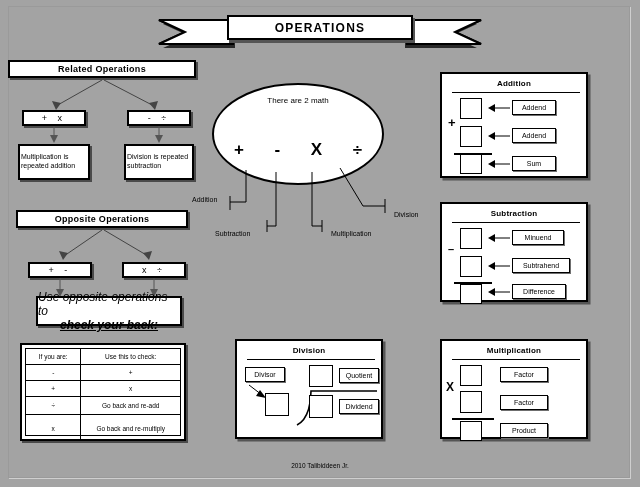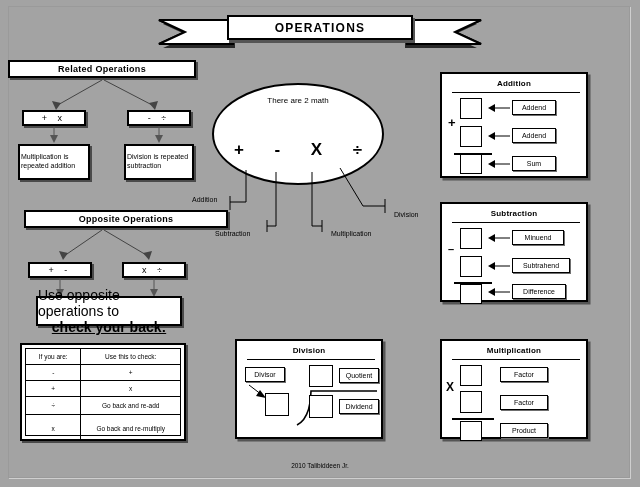--- a/index.html
+++ b/index.html
@@ -91,21 +91,21 @@
     box-sizing: border-box;
     display: flex; align-items: center; justify-content: center;
   }
   #ribbon-title {
     font-size: 12px; font-weight: bold; letter-spacing: 1.2px;
   }
 
   
   .t7 { font-size: 7px; }
   .t8 { font-size: 8px; }
-  .t9 { font-size: 14px; }
+  .t9 { font-size: 12px; font-style: italic; }
   .op { font-size: 9px; letter-spacing: 4px; }
 
   .cell {
     position: absolute;
     box-sizing: border-box;
     display: flex;
     align-items: center;
     justify-content: center;
     font-size: 6.5px;
     text-align: center;
@@ -171,21 +171,21 @@
     <polygon points="137,17 133,9 141,9" fill="#555"></polygon>
   </svg>
 
   <div class="sbox" style="left:18px; top:144px; width:72px; height:36px; display:flex; align-items:center; justify-content:center; padding:1px;">
     <span class="t7" style="line-height:1.25;">Multiplication is repeated addition</span>
   </div>
   <div class="sbox" style="left:124px; top:144px; width:70px; height:36px; display:flex; align-items:center; justify-content:center; padding:1px;">
     <span class="t7" style="line-height:1.25;">Division is repeated subtraction</span>
   </div>
 
-  <div class="sbox" style="left:16px; top:210px; width:204px; height:18px; display:flex; align-items:center; justify-content:center;margin-left:8px;">
+  <div class="sbox" style="left:16px; top:210px; width:172px; height:18px; display:flex; align-items:center; justify-content:center;">
     <span class="hdr">Opposite Operations</span>
   </div>
 
   <svg style="position:absolute; left:16px; top:228px;" width="176" height="34">
     <line x1="86" y1="2" x2="48" y2="28" stroke="#444" stroke-width="1"></line>
     <polygon points="47,32 43,23 52,25" fill="#444"></polygon>
     <line x1="88" y1="2" x2="132" y2="28" stroke="#444" stroke-width="1"></line>
     <polygon points="133,32 127,25 136,23" fill="#444"></polygon>
   </svg>
 

